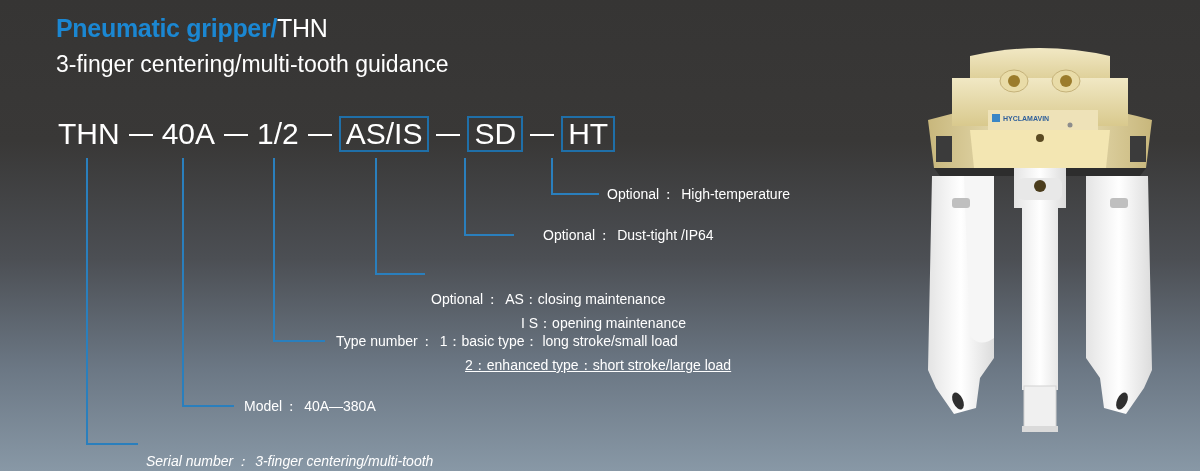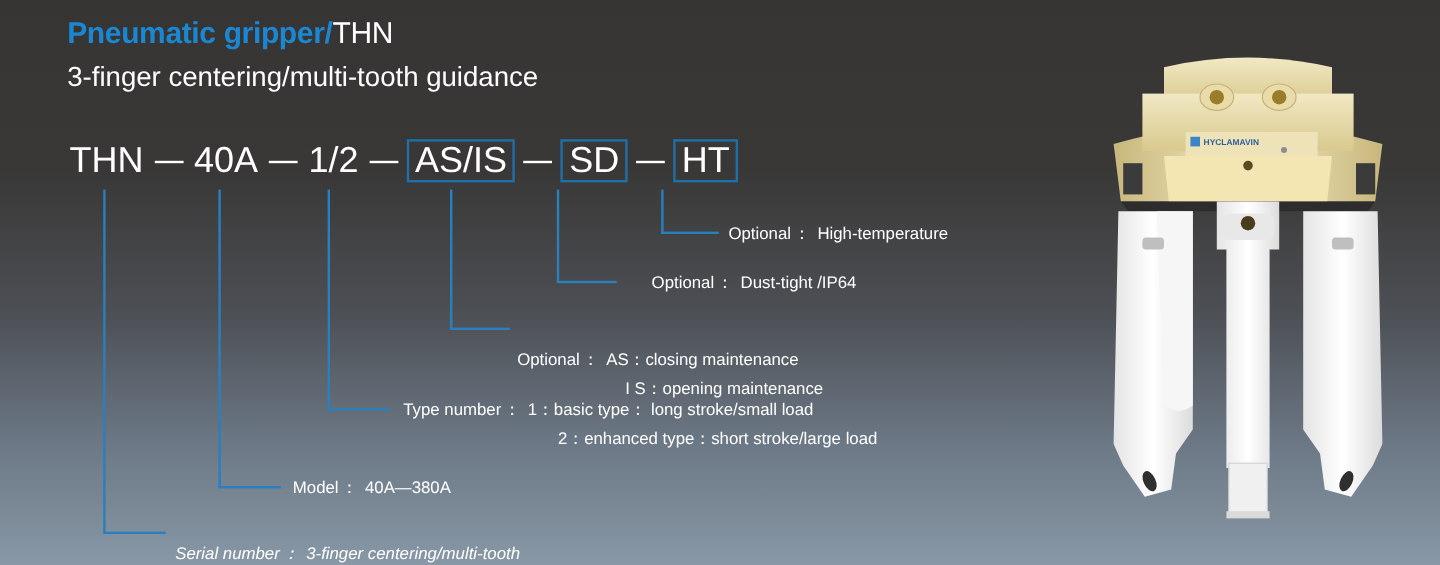--- a/index.html
+++ b/index.html
@@ -80,21 +80,21 @@
 </div>
 
 <div class="abs label" style="left:431px; top:264px;margin-top:25px;">
   <span>Optional</span><span class="sep">：</span><span>AS：closing maintenance</span>
 </div>
 <div class="abs label" style="left:521px; top:289px;margin-top:24px;">I S：opening maintenance</div>
 
 <div class="abs label" style="left:336px; top:331px;">
   <span>Type number</span><span class="sep">：</span><span>1：basic type：  long stroke/small load</span>
 </div>
-<div class="abs label" style="left:465px; top:355px;">2：enhanced type：short stroke/large load</div>
+<div class="abs label" style="left:465px; top:355px;text-decoration:underline;">2：enhanced type：short stroke/large load</div>
 
 <div class="abs label" style="left:244px; top:396px;">
   <span>Model</span><span class="sep">：</span><span>40A—380A</span>
 </div>
 
 <div class="abs label" style="left:146px; top:451px;font-style:italic;">
   <span>Serial number</span><span class="sep">：</span><span>3-finger centering/multi-tooth</span>
 </div>
 
 <div class="abs product">

